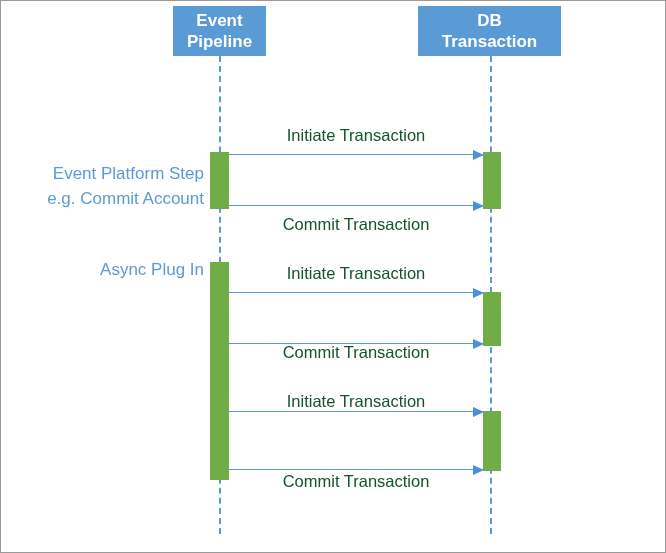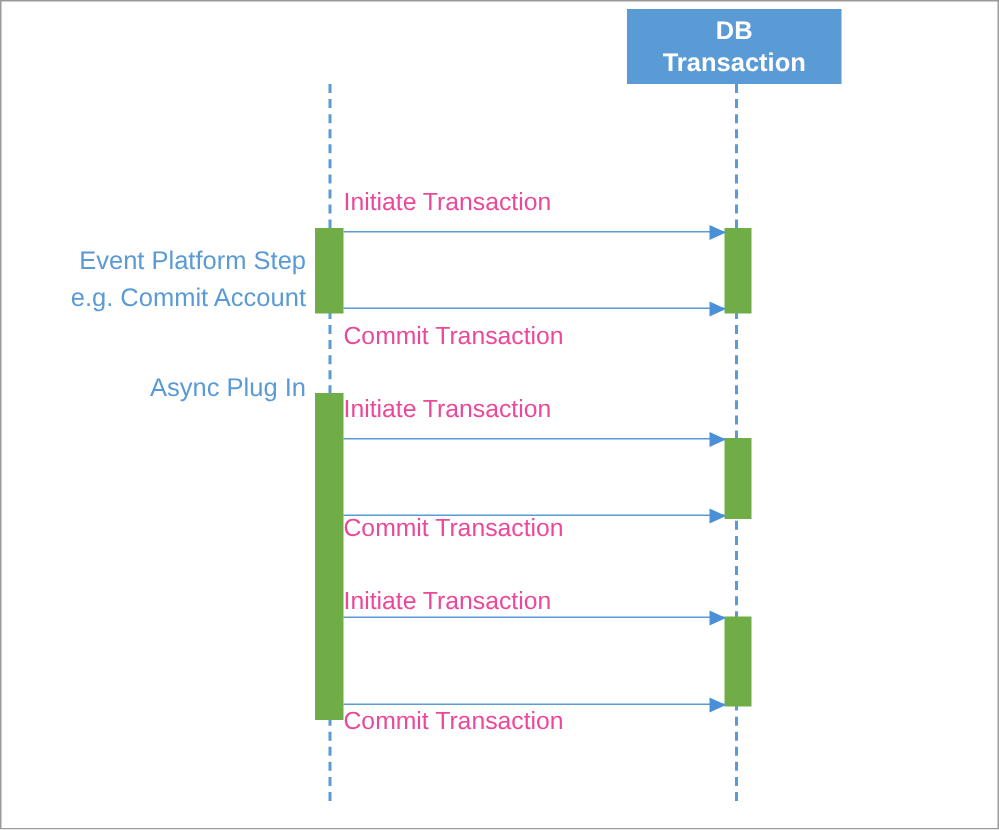--- a/index.html
+++ b/index.html
@@ -67,52 +67,54 @@
     color: #5B9BD5;
     font-size: 17px;
     line-height: 25px;
     text-align: right;
     white-space: pre-line;
   }
   #label-event-platform-step {
     left: 8px; top: 160px; width: 195px;
   }
   #label-async-plug-in {
-    left: 8px; top: 245px; width: 195px;
+    left: 8px; top: 256px; width: 195px;
   }
 
   
   .message {
     position: absolute;
     height: 0;
     border-top: 1.6px solid #5B9BD5;
   }
   .arrowhead {
     position: absolute;
     width: 0; height: 0;
     border-top: 5.5px solid transparent;
     border-bottom: 5.5px solid transparent;
     border-left: 11px solid #4A90D9;
     top: -5.5px;
     right: -1px;
   }
   .message-label {
     position: absolute;
-    color: #ec4899;
+    color: #14532d;
     font-size: 16.5px;
     line-height: 20px;
-    text-align: left;
+    text-align: center;
     white-space: nowrap;
   }
 </style>
 </head>
 <body>
 
 <div id="canvas">
 
+  <div class="participant" id="participant-event-pipeline">Event
+Pipeline</div>
 
   <div class="participant" id="participant-db-transaction">DB
 Transaction</div>
 
   <div class="lifeline" id="lifeline-event-pipeline"></div>
 
   <div class="lifeline" id="lifeline-db-transaction"></div>
 
   <div class="activation" style="left:209px; top:151px; width:19px; height:57px;"></div>
   <div class="activation" style="left:209px; top:261px; width:19px; height:218px;"></div>

